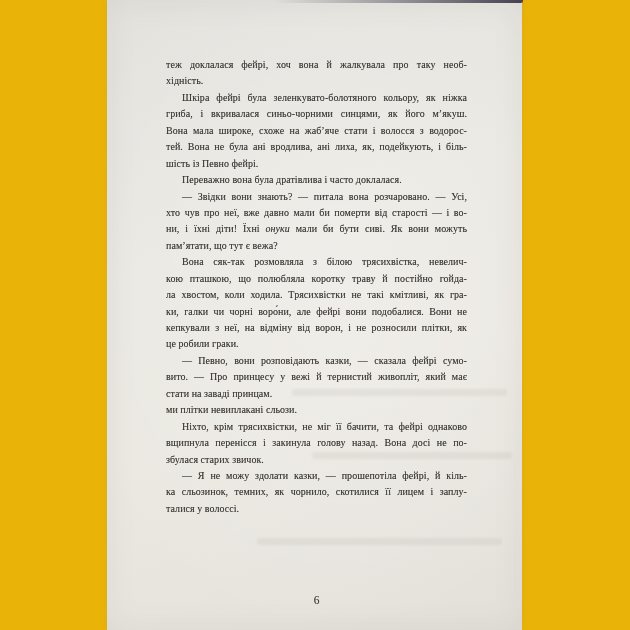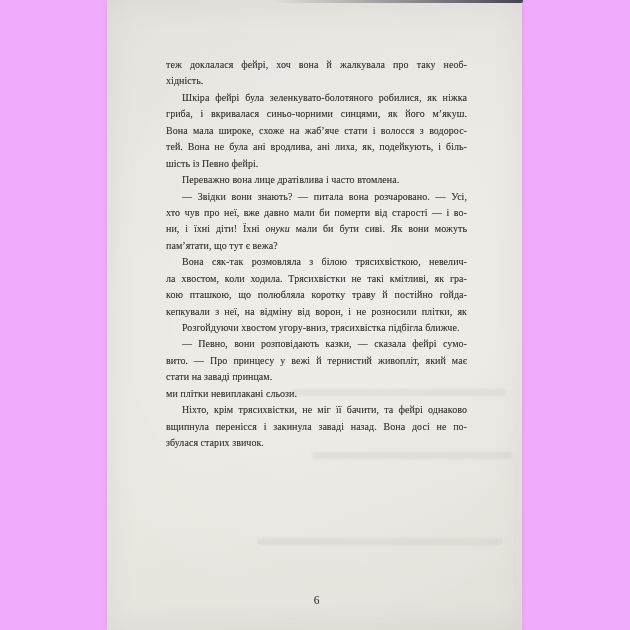--- a/index.html
+++ b/index.html
@@ -8,21 +8,21 @@
     width: 630px;
     height: 630px;
     background: #ffffff;
     overflow: hidden;
     font-family: "Liberation Serif", "DejaVu Serif", serif;
   }
   .canvas {
     position: relative;
     width: 630px;
     height: 630px;
-    background: #f0abfc;
+    background: #eab308;
   }
   
   .book-page {
     position: absolute;
     left: 107px;
     top: 0;
     width: 415px;
     height: 630px;
     background:
       radial-gradient(ellipse 420px 520px at 55% 45%, rgba(255,255,255,0.25), rgba(255,255,255,0) 70%),
@@ -103,53 +103,57 @@
     <div class="page-top-edge"></div>
     <div class="showthrough st1"></div>
     <div class="showthrough st2"></div>
     <div class="showthrough st3"></div>
     <div class="text-block">
         <div class="para">
           <div class="line">теж доклалася фейрі, хоч вона й жалкувала про таку необ-</div>
           <div class="line last">хідність.</div>
         </div>
         <div class="para">
-          <div class="line indent">Шкіра фейрі була зеленкувато-болотяного робилися, як ніжка</div>
+          <div class="line indent">Шкіра фейрі була зеленкувато-болотяного кольору, як ніжка</div>
           <div class="line">гриба, і вкривалася синьо-чорними синцями, як його м’якуш.</div>
           <div class="line">Вона мала широке, схоже на жаб’яче стати і волосся з водорос-</div>
           <div class="line">тей. Вона не була ані вродлива, ані лиха, як, подейкують, і біль-</div>
           <div class="line last">шість із Певно фейрі.</div>
         </div>
         <div class="para">
-          <div class="line last indent">Переважно вона лице дратівлива і часто втомлена.</div>
+          <div class="line last indent">Переважно вона була дратівлива і часто доклалася.</div>
         </div>
         <div class="para">
           <div class="line indent">— Звідки вони знають? — питала вона розчаровано. — Усі,</div>
           <div class="line">хто чув про неї, вже давно мали би померти від старості — і во-</div>
           <div class="line">ни, і їхні діти! Їхні <i>онуки</i> мали би бути сиві. Як вони можуть</div>
           <div class="line last">пам’ятати, що тут є вежа?</div>
         </div>
         <div class="para">
-          <div class="line indent">Вона сяк-так розмовляла з білою трясихвісткою, невелич-</div>
+          <div class="line indent">Вона сяк-так розмовляла з білою трясихвістка, невелич-</div>
+          <div class="line">кою пташкою, що полюбляла коротку траву й постійно гойда-</div>
           <div class="line">ла хвостом, коли ходила. Трясихвістки не такі кмітливі, як гра-</div>
-          <div class="line">кою пташкою, що полюбляла коротку траву й постійно гойда-</div>
+          <div class="line">ки, галки чи чорні воро́ни, але фейрі вони подобалися. Вони не</div>
           <div class="line">кепкували з неї, на відміну від ворон, і не розносили плітки, як</div>
-        </div>
-        <div class="para">
-          <div class="line last indent">Розгойдуючи хвостом угору-вниз, трясихвістка підбігла ближче.</div>
+          <div class="line last">це робили граки.</div>
         </div>
         <div class="para">
           <div class="line indent">— Певно, вони розповідають казки, — сказала фейрі сумо-</div>
           <div class="line">вито. — Про принцесу у вежі й тернистий живопліт, який має</div>
           <div class="line last">стати на заваді принцам.</div>
         </div>
         <div class="para">
           <div class="line last">ми плітки невиплакані сльози.</div>
         </div>
         <div class="para">
           <div class="line indent">Ніхто, крім трясихвістки, не міг її бачити, та фейрі однаково</div>
-          <div class="line">вщипнула перенісся і закинула заваді назад. Вона досі не по-</div>
+          <div class="line">вщипнула перенісся і закинула голову назад. Вона досі не по-</div>
           <div class="line last">збулася старих звичок.</div>
+        </div>
+        <div class="para">
+          <div class="line indent">— Я не можу здолати казки, — прошепотіла фейрі, й кіль-</div>
+          <div class="line">ка сльозинок, темних, як чорнило, скотилися її лицем і заплу-</div>
+          <div class="line last">талися у волоссі.</div>
         </div>
       </div>
     <div class="page-number">6</div>
   </div>
 </div>
 
 </body></html>

